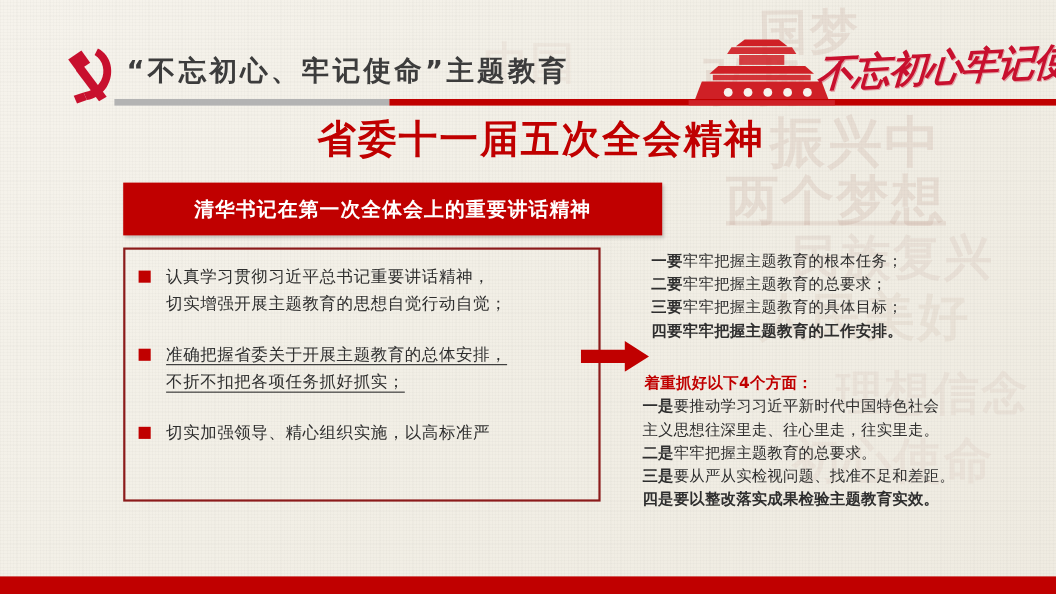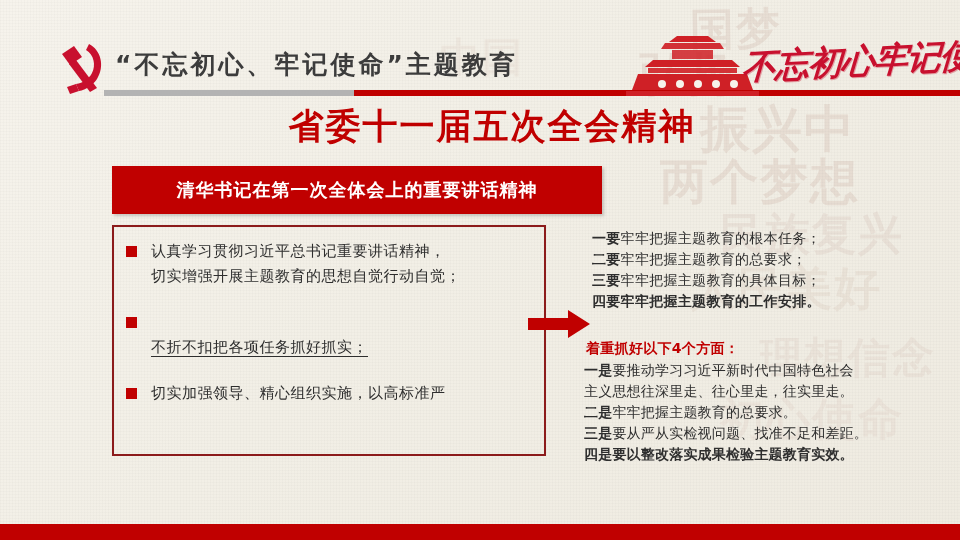--- a/index.html
+++ b/index.html
@@ -36,21 +36,21 @@
     font-family: "DejaVu Serif", "Liberation Serif", serif;
     font-weight: bold;
     white-space: nowrap;
     user-select: none;
     pointer-events: none;
     letter-spacing: 2px;
   }
   .wm1 { top: 0px;   left: 690px; font-size: 44px; transform: rotate(-1deg); }
   .wm2 { top: 44px;  left: 640px; font-size: 46px; }
   .wm3 { top: 96px;  left: 700px; font-size: 50px; }
-  .wm4 { top: 150px; left: 660px; font-size: 48px; }
+  .wm4 { top: 150px; left: 660px; font-size: 48px; text-decoration: underline; }
   .wm5 { top: 205px; left: 720px; font-size: 44px; color: rgba(170,120,105,0.10); }
   .wm6 { top: 258px; left: 690px; font-size: 46px; color: rgba(170,120,105,0.09); }
   .wm7 { top: 330px; left: 760px; font-size: 42px; color: rgba(170,120,105,0.08); }
   .wm8 { top: 390px; left: 720px; font-size: 44px; color: rgba(170,120,105,0.07); }
   .wm9 { top: 30px;  left: 440px; font-size: 40px; color: rgba(170,120,105,0.07); }
 
   
   .emblem {
     position: absolute;
     left: 48px; top: 40px;
@@ -290,21 +290,21 @@
     <div class="bullet-row">
       <span class="bullet-mark"></span>
       <span class="bullet-text">
         <span>认真学习贯彻习近平总书记重要讲话精神，</span><br>
         <span>切实增强开展主题教育的思想自觉行动自觉；</span>
       </span>
     </div>
     <div class="bullet-row">
       <span class="bullet-mark"></span>
       <span class="bullet-text underlined">
-        <br>
+        <span>准确把握省委关于开展主题教育的总体安排，</span><br>
         <span>不折不扣把各项任务抓好抓实；</span>
       </span>
     </div>
     <div class="bullet-row">
       <span class="bullet-mark"></span>
       <span class="bullet-text">
         <span>切实加强领导、精心组织实施，以高标准严</span><br>
       </span>
     </div>
   </div>

